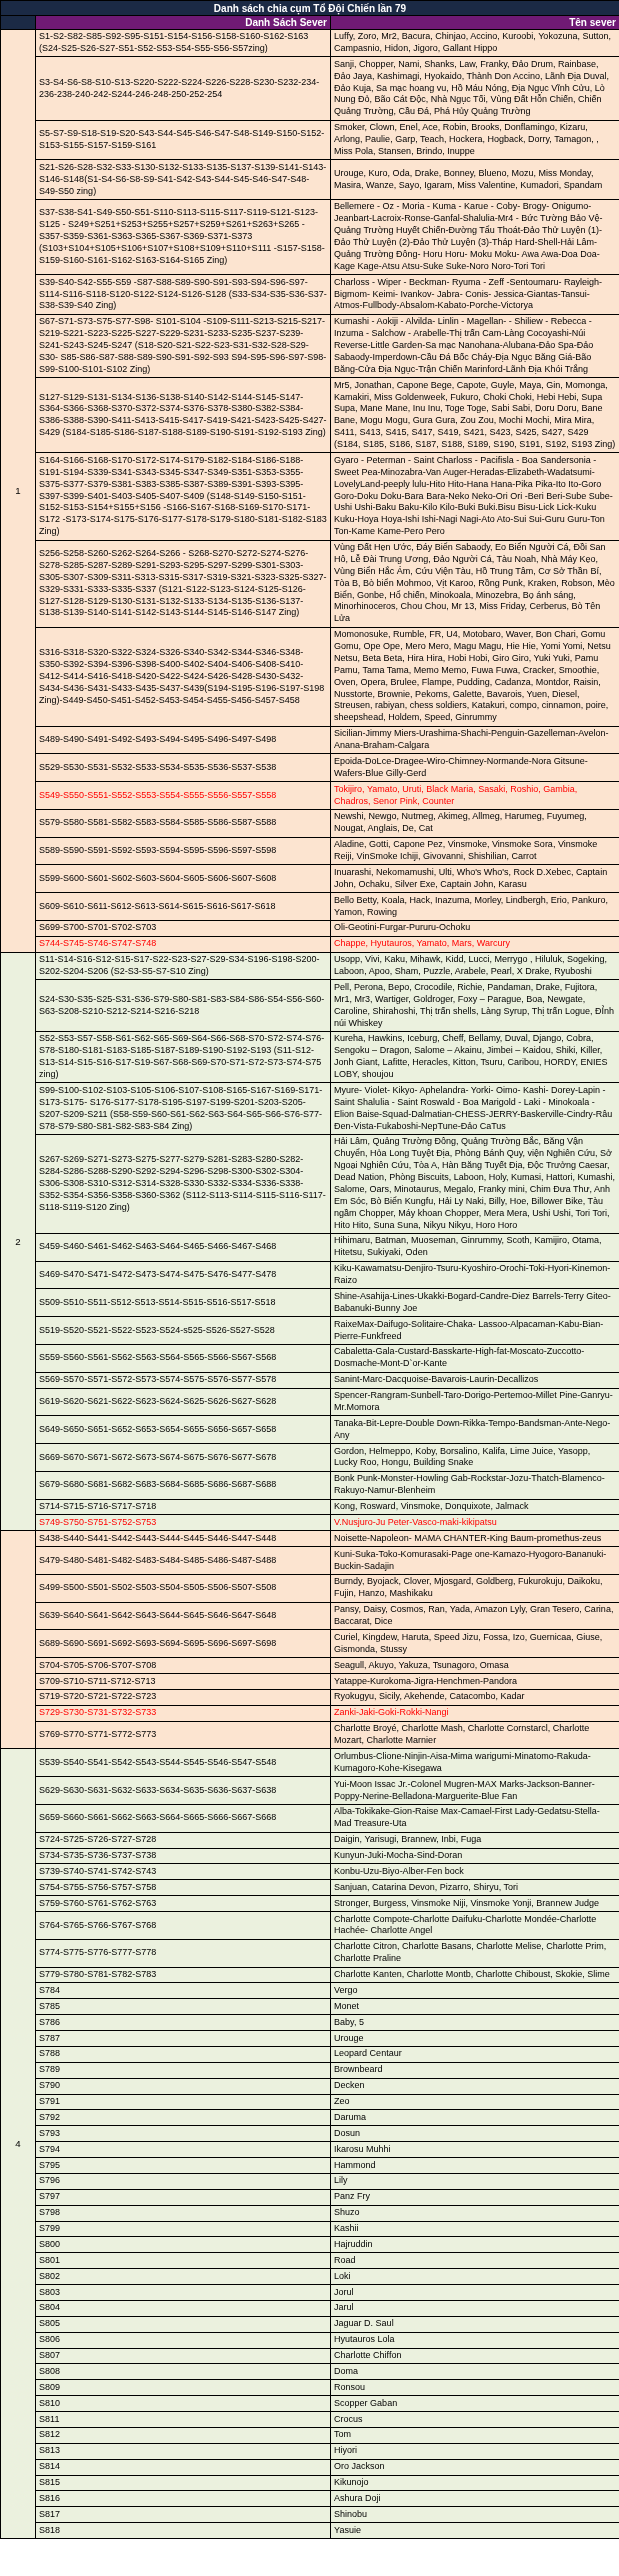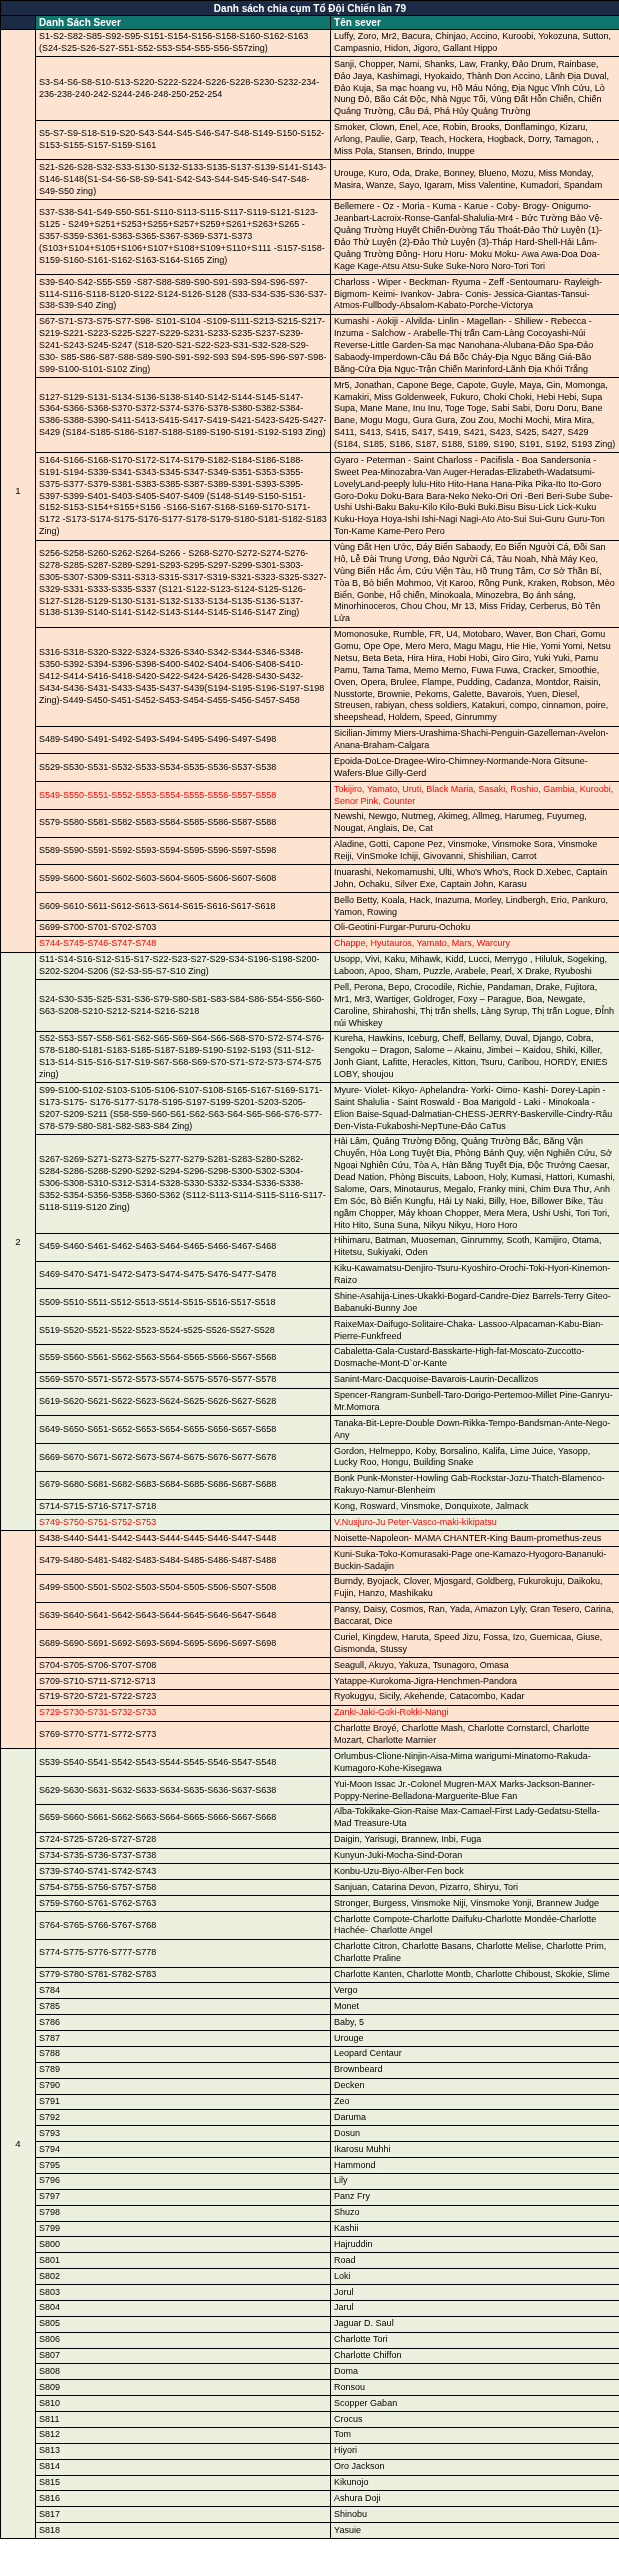--- a/index.html
+++ b/index.html
@@ -25,25 +25,25 @@
     font-weight: bold;
     text-align: center;
     padding: 1.5px 3.1px;
     height: 13px;
   }
   th.corner-cell {
     background: #1b2a45;
     height: 12.4px;
   }
   th.col-head {
-    background: #0f766e;
+    background: #701a75;
     color: #ffffff;
     font-size: 10px;
     font-weight: bold;
-    text-align: left;
+    text-align: right;
     padding: 0.8px 3.1px;
   }
   td.cell {
     font-size: 9px;
     line-height: 1.32;
     color: #000000;
     padding: 1.5px 3.1px;
     vertical-align: middle;
     text-align: left;
   }
@@ -126,21 +126,21 @@
       <tr class="peach">
         <td class="cell">S489-S490-S491-S492-S493-S494-S495-S496-S497-S498</td>
         <td class="cell">Sicilian-Jimmy Miers-Urashima-Shachi-Penguin-Gazelleman-Avelon-Anana-Braham-Calgara</td>
       </tr>
       <tr class="peach">
         <td class="cell">S529-S530-S531-S532-S533-S534-S535-S536-S537-S538</td>
         <td class="cell">Epoida-DoLce-Dragee-Wiro-Chimney-Normande-Nora Gitsune- Wafers-Blue Gilly-Gerd</td>
       </tr>
       <tr class="peach red">
         <td class="cell">S549-S550-S551-S552-S553-S554-S555-S556-S557-S558</td>
-        <td class="cell">Tokijiro, Yamato, Uruti, Black Maria, Sasaki, Roshio, Gambia, Kuroobi, Senor Pink, Counter</td>
+        <td class="cell">Tokijiro, Yamato, Uruti, Black Maria, Sasaki, Roshio, Gambia, Chadros, Senor Pink, Counter</td>
       </tr>
       <tr class="peach">
         <td class="cell">S579-S580-S581-S582-S583-S584-S585-S586-S587-S588</td>
         <td class="cell">Newshi, Newgo, Nutmeg, Akimeg, Allmeg, Harumeg, Fuyumeg, Nougat, Anglais, De, Cat</td>
       </tr>
       <tr class="peach">
         <td class="cell">S589-S590-S591-S592-S593-S594-S595-S596-S597-S598</td>
         <td class="cell">Aladine, Gotti, Capone Pez, Vinsmoke, Vinsmoke Sora, Vinsmoke Reiji, VinSmoke Ichiji, Givovanni, Shishilian, Carrot</td>
       </tr>
       <tr class="peach">
@@ -397,21 +397,21 @@
       <tr class="green">
         <td class="cell">S804</td>
         <td class="cell">Jarul</td>
       </tr>
       <tr class="green">
         <td class="cell">S805</td>
         <td class="cell">Jaguar D. Saul</td>
       </tr>
       <tr class="green">
         <td class="cell">S806</td>
-        <td class="cell">Charlotte Tori</td>
+        <td class="cell">Hyutauros Lola</td>
       </tr>
       <tr class="green">
         <td class="cell">S807</td>
         <td class="cell">Charlotte Chiffon</td>
       </tr>
       <tr class="green">
         <td class="cell">S808</td>
         <td class="cell">Doma</td>
       </tr>
       <tr class="green">

